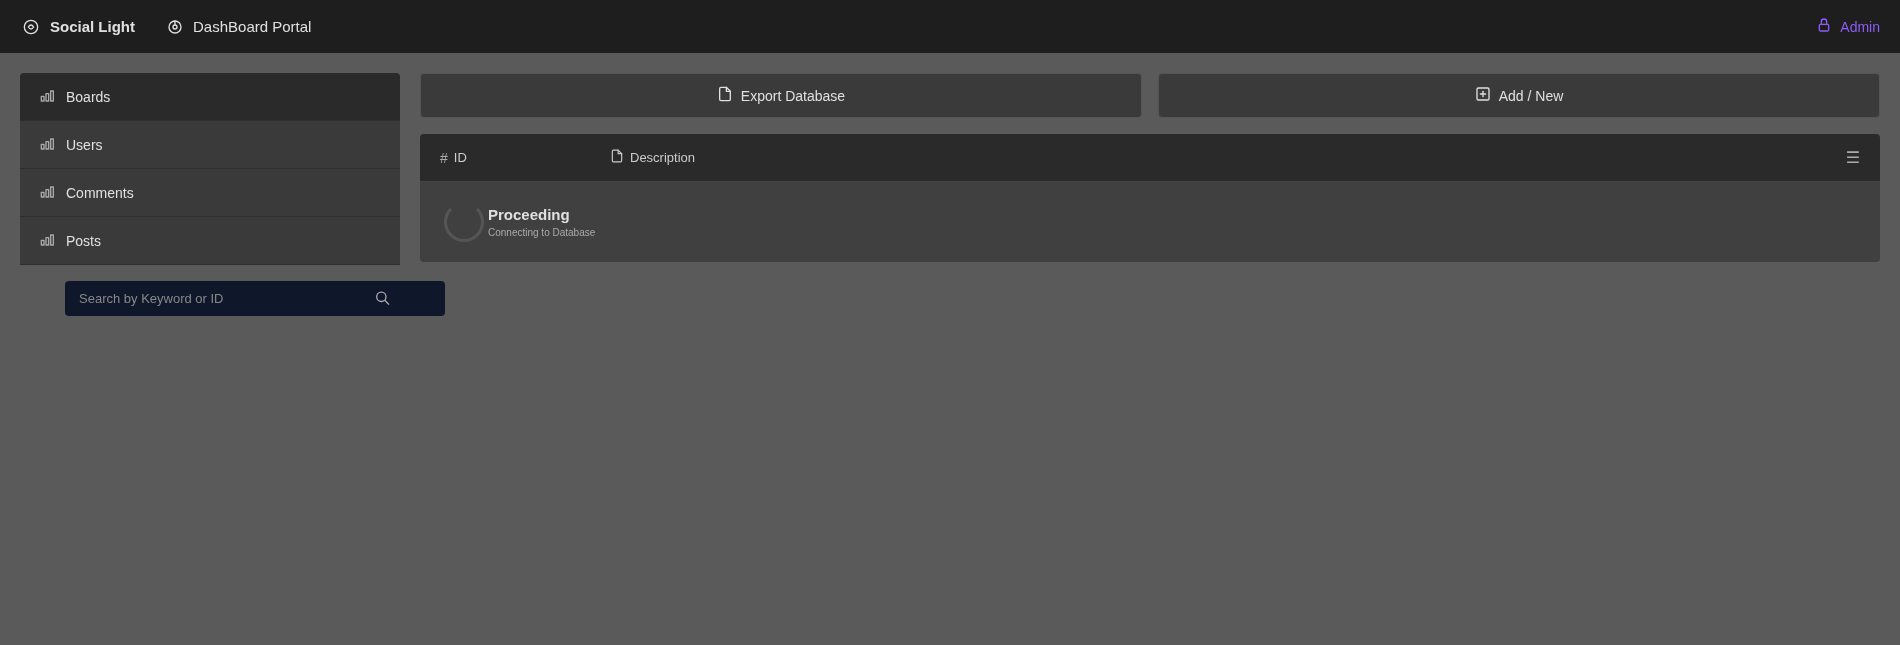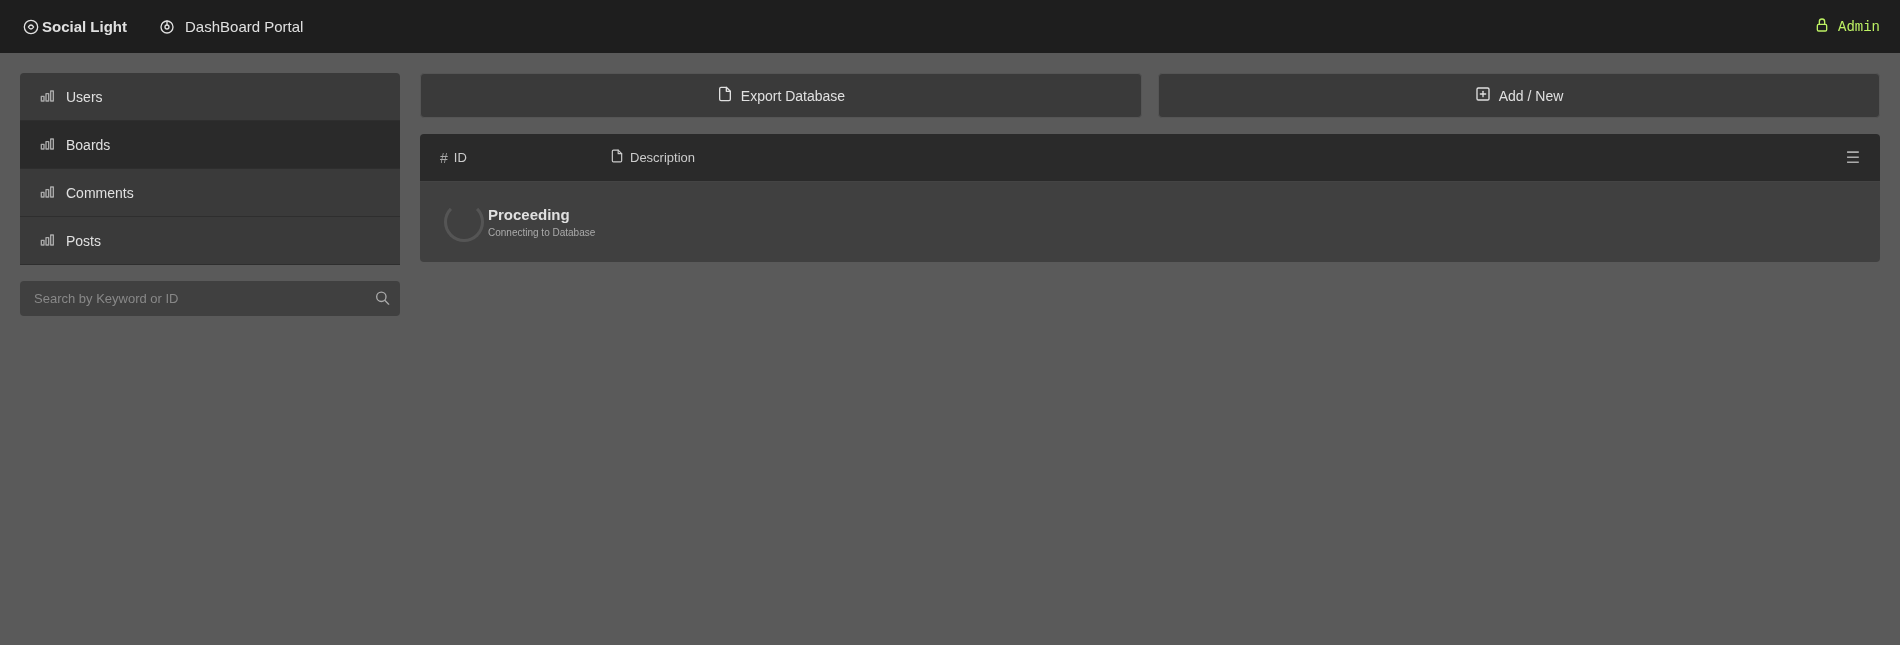--- a/index.html
+++ b/index.html
@@ -22,20 +22,21 @@
       padding: 0 20px;
     }
     .topnav-left {
       display: flex;
       align-items: center;
       gap: 30px;
     }
     .brand {
       display: flex;
       align-items: center;
+      gap: 8px;
       font-size: 15px;
       font-weight: 600;
       color: #e0e0e0;
     }
     .brand-icon {
       width: 22px;
       height: 22px;
       display: flex;
       align-items: center;
       justify-content: center;
@@ -53,22 +54,21 @@
       height: 20px;
       display: flex;
       align-items: center;
       justify-content: center;
     }
     .topnav-right {
       display: flex;
       align-items: center;
       gap: 8px;
       font-size: 14px;
-      color: #bef264;
-      font-family: Liberation Mono, monospace;
+      color: #8b5cf6;
     }
 
     
     .main-container {
       display: flex;
       padding: 20px;
       gap: 20px;
       min-height: 592px;
     }
 
@@ -98,27 +98,28 @@
       font-size: 14px;
       color: #aaa;
     }
 
     .search-container {
       margin-top: 16px;
       position: relative;
     }
     .search-input {
       width: 100%;
-      background-color: #404040;
+      background-color: #0f172a;
       border: none;
       padding: 10px 40px 10px 14px;
       color: #aaa;
       font-size: 13px;
       border-radius: 4px;
       outline: none;
+      margin-left: 45px;
     }
     .search-input::placeholder {
       color: #888;
     }
     .search-btn {
       position: absolute;
       right: 10px;
       top: 50%;
       transform: translateY(-50%);
       background: none;
@@ -264,40 +265,40 @@
       </svg>
     </span>
     <span>Admin</span>
   </div>
 </nav>
 
 <div class="main-container">
 
   <aside class="sidebar">
 
-    <div class="sidebar-item">
+    <div class="sidebar-item active">
       <span class="sidebar-icon">
         <svg class="icon-svg" viewBox="0 0 24 24">
           <rect x="2" y="14" width="4" height="7"></rect>
           <rect x="9" y="10" width="4" height="11"></rect>
           <rect x="16" y="6" width="4" height="15"></rect>
         </svg>
       </span>
-      <span>Users</span>
-    </div>
-
-    <div class="sidebar-item active">
+      <span>Boards</span>
+    </div>
+
+    <div class="sidebar-item">
       <span class="sidebar-icon">
         <svg class="icon-svg" viewBox="0 0 24 24">
           <rect x="2" y="14" width="4" height="7"></rect>
           <rect x="9" y="10" width="4" height="11"></rect>
           <rect x="16" y="6" width="4" height="15"></rect>
         </svg>
       </span>
-      <span>Boards</span>
+      <span>Users</span>
     </div>
 
     <div class="sidebar-item">
       <span class="sidebar-icon">
         <svg class="icon-svg" viewBox="0 0 24 24">
           <rect x="2" y="14" width="4" height="7"></rect>
           <rect x="9" y="10" width="4" height="11"></rect>
           <rect x="16" y="6" width="4" height="15"></rect>
         </svg>
       </span>

